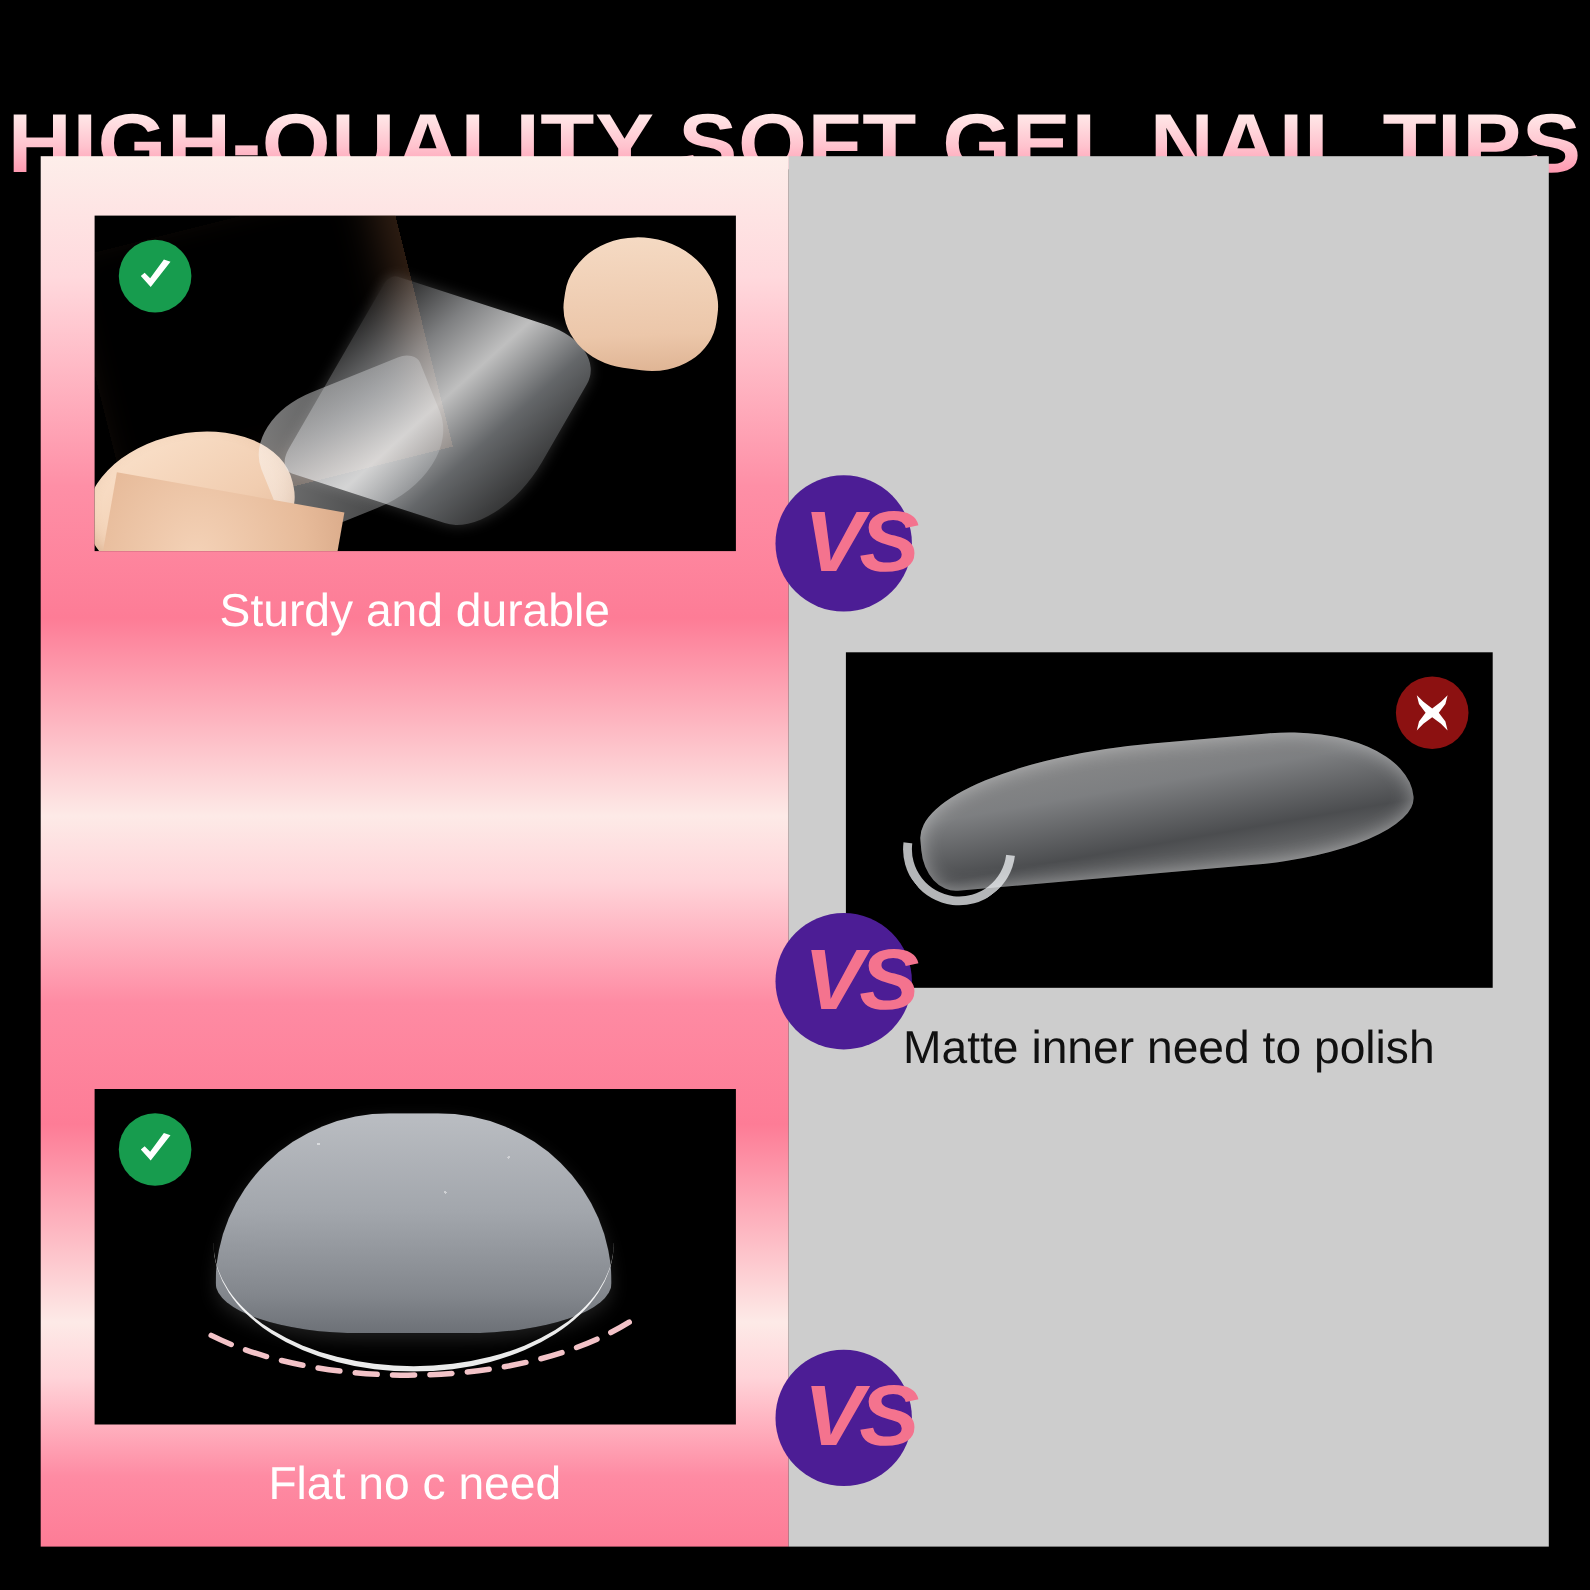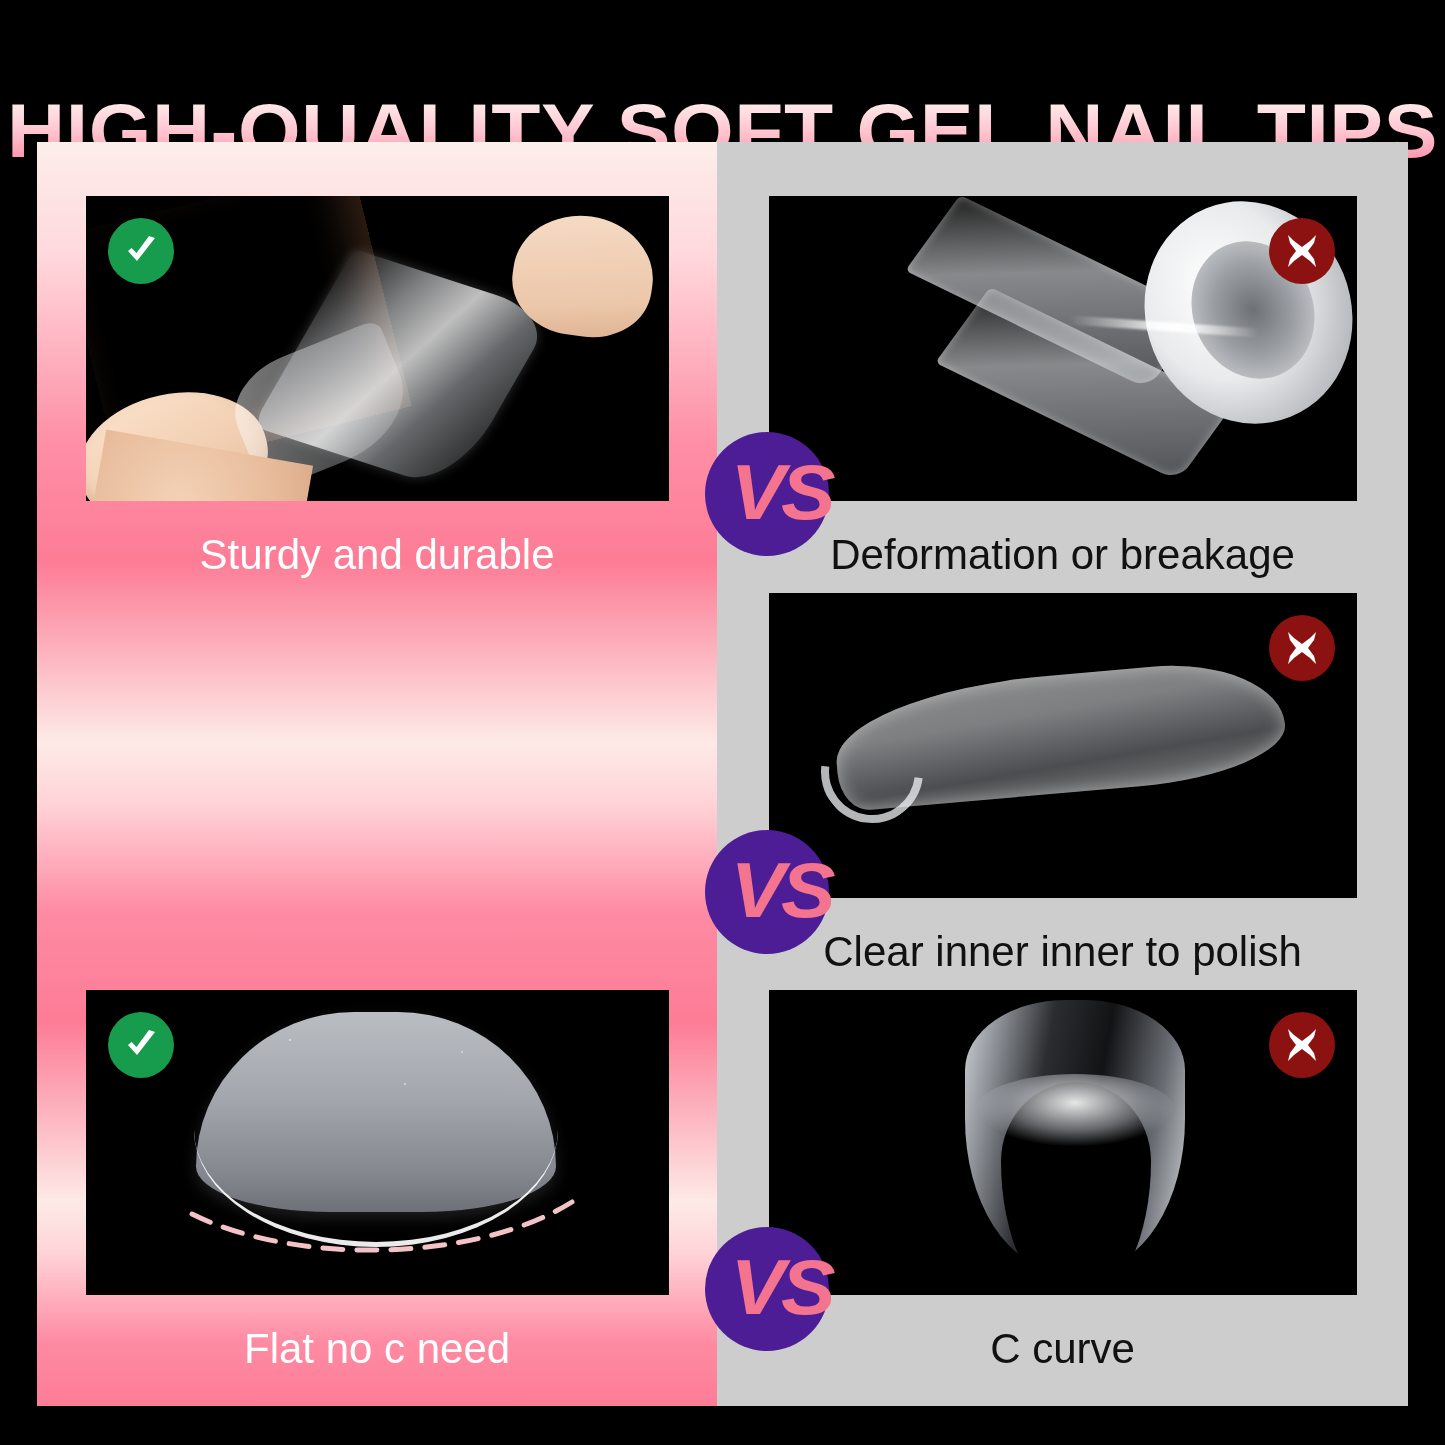--- a/index.html
+++ b/index.html
@@ -441,68 +441,36 @@
               <path d="M8 21 L17 31 L35 8 L29 6 L16.5 23 L11.5 18 Z" fill="#ffffff"></path>
             </svg>
           </div>
         </div>
         <div class="caption">Flat no c need</div>
       </div>
     </div>
 
     <div class="col col-bad">
 
-      <div class="cell cell-0">
-        <div class="photo">
-          <div class="art">
-            <div class="brk brk-a"></div>
-            <div class="brk brk-b"></div>
-            <div class="bottle"></div>
-            <div class="bottle-ring"></div>
-            <div class="brk-flash"></div>
-          </div>
-          <div class="badge badge-x">
-            <svg width="42" height="42" viewBox="0 0 42 42" aria-hidden="true">
-              <path d="M7 5 L13 11 L21 17 L29 11 L35 5 L33 13 L27 21 L33 29 L35 37 L29 31 L21 25 L13 31 L7 37 L9 29 L15 21 L9 13 Z" fill="#ffffff"></path>
-            </svg>
-          </div>
-        </div>
-        <div class="caption">Deformation or breakage</div>
-      </div>
 
       <div class="cell cell-1">
         <div class="photo">
           <div class="art">
             <div class="side-tip"></div>
             <div class="side-hook"></div>
           </div>
           <div class="badge badge-x">
             <svg width="42" height="42" viewBox="0 0 42 42" aria-hidden="true">
               <path d="M7 5 L13 11 L21 17 L29 11 L35 5 L33 13 L27 21 L33 29 L35 37 L29 31 L21 25 L13 31 L7 37 L9 29 L15 21 L9 13 Z" fill="#ffffff"></path>
             </svg>
           </div>
         </div>
-        <div class="caption">Clear inner inner to polish</div>
+        <div class="caption">Matte inner need to polish</div>
       </div>
 
-      <div class="cell cell-2">
-        <div class="photo">
-          <div class="art">
-            <div class="ccurve"></div>
-            <div class="ccurve-inner"></div>
-            <div class="ccurve-lip"></div>
-          </div>
-          <div class="badge badge-x">
-            <svg width="42" height="42" viewBox="0 0 42 42" aria-hidden="true">
-              <path d="M7 5 L13 11 L21 17 L29 11 L35 5 L33 13 L27 21 L33 29 L35 37 L29 31 L21 25 L13 31 L7 37 L9 29 L15 21 L9 13 Z" fill="#ffffff"></path>
-            </svg>
-          </div>
-        </div>
-        <div class="caption">C curve</div>
-      </div>
     </div>
 
     <div class="vs vs-0">
       <span>VS</span>
     </div>
     <div class="vs vs-1">
       <span>VS</span>
     </div>
     <div class="vs vs-2">
       <span>VS</span>

